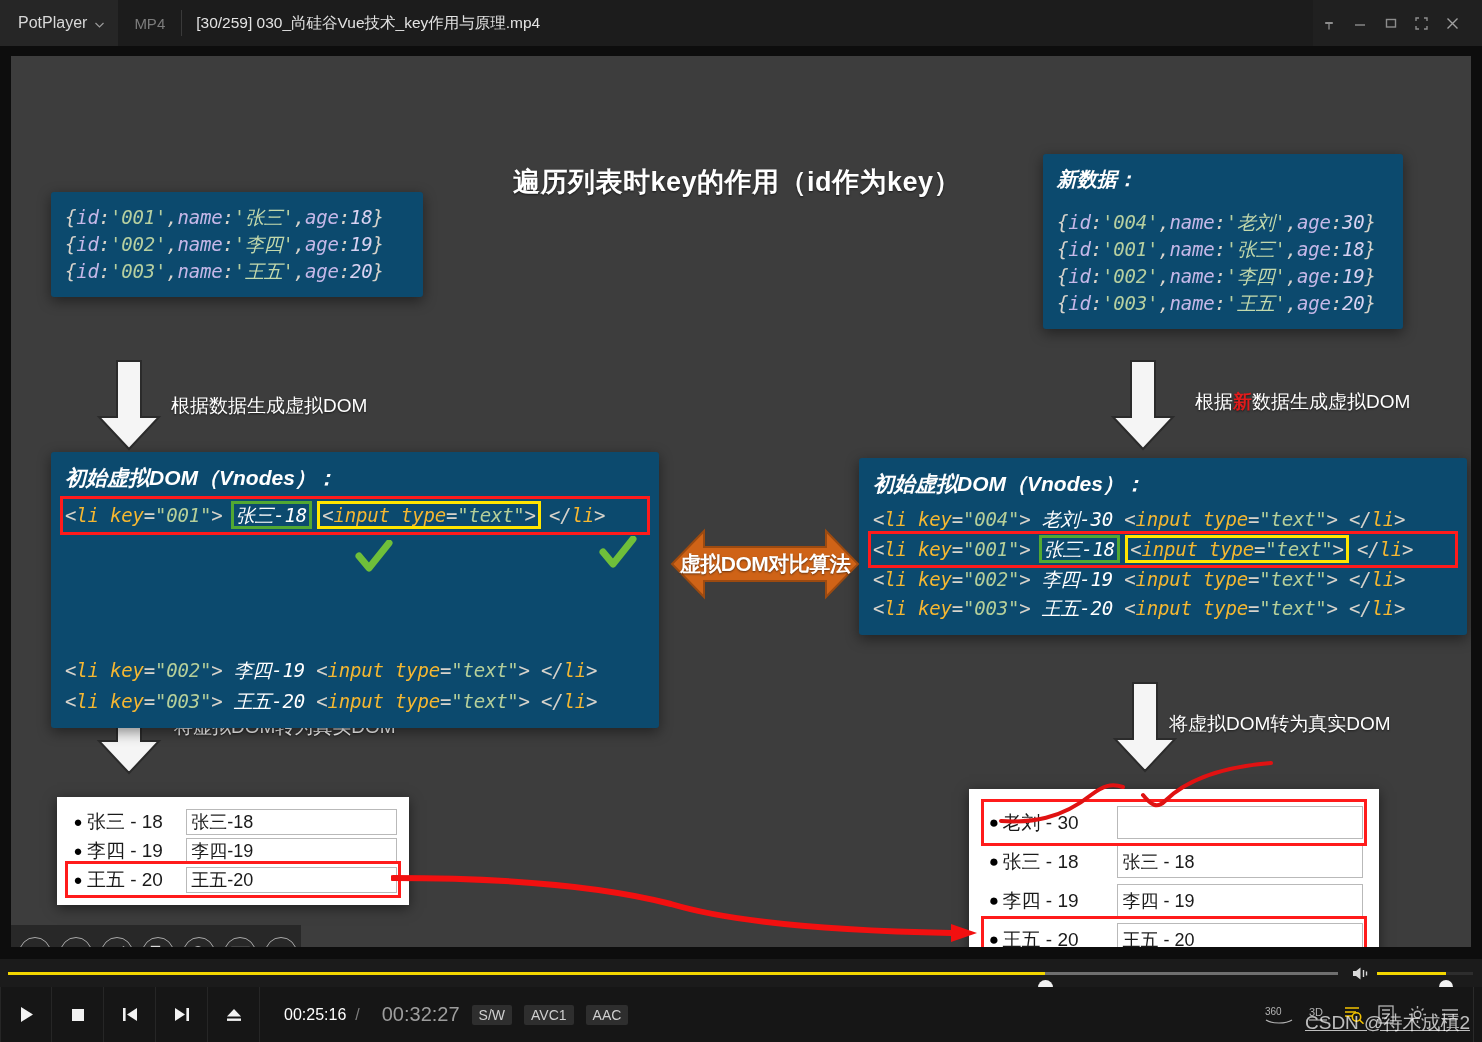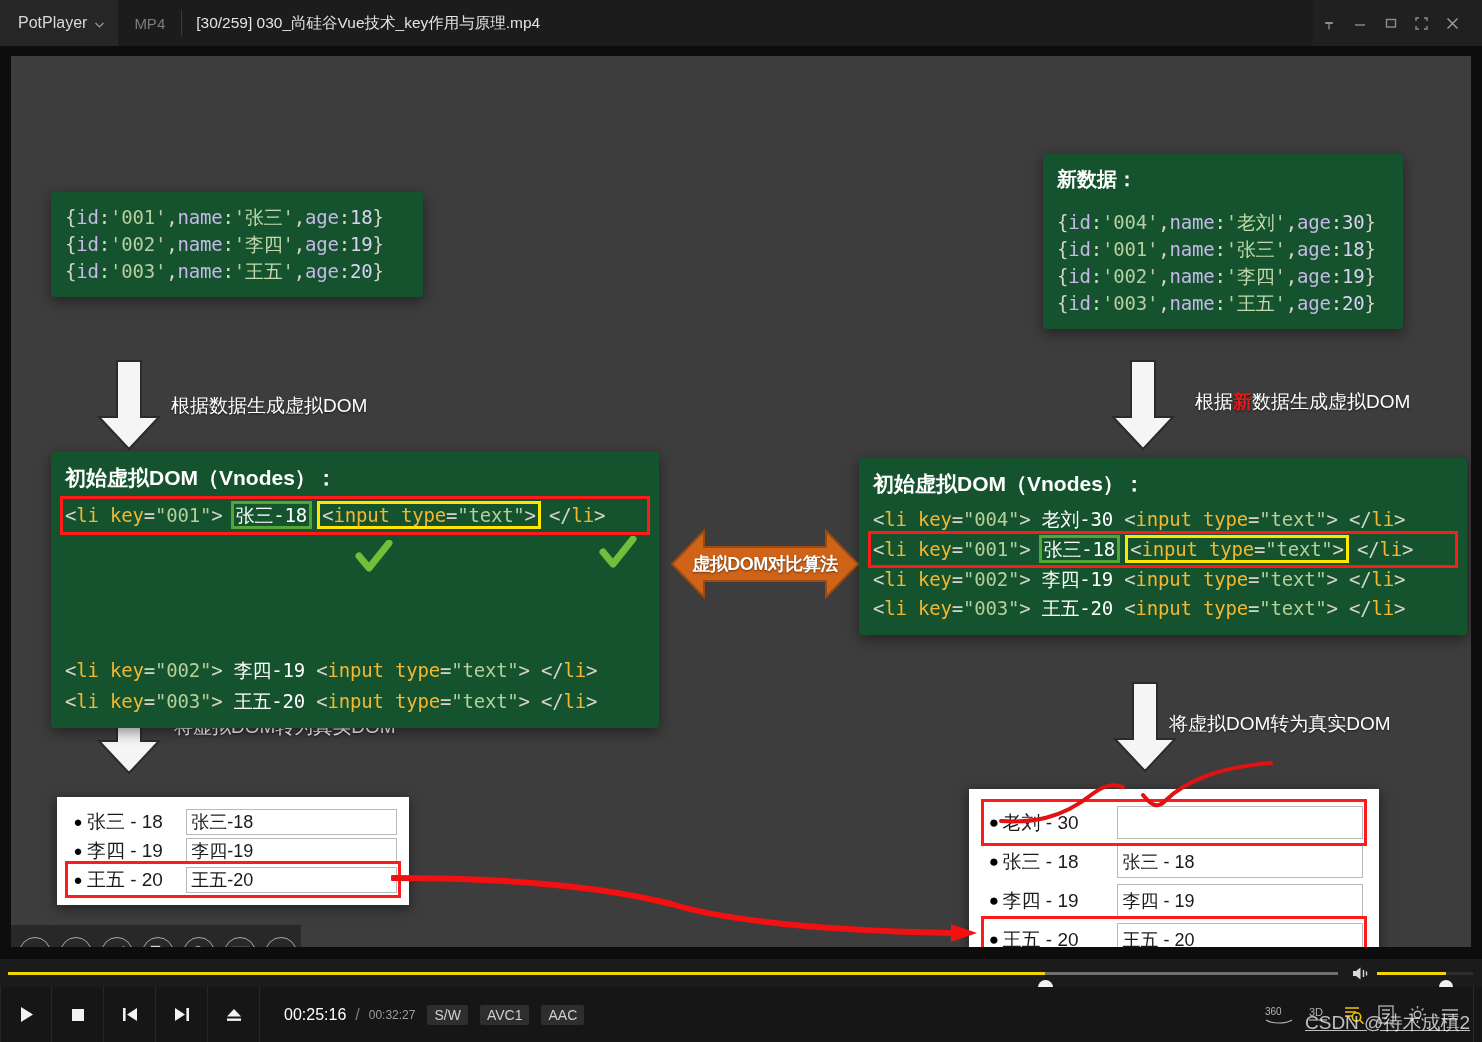--- a/index.html
+++ b/index.html
@@ -42,24 +42,25 @@
 
   .slide-title {
     position: absolute; left: 466px; top: 108px; width: 520px;
     text-align: center; color: #ffffff; font-size: 27px; font-weight: bold;
     letter-spacing: .5px;
     text-shadow: 0 1px 2px rgba(0,0,0,.6);
   }
 
   
   .card {
-    position: absolute; background: #14532d;
+    position: absolute; background: #0c4a6e;
     border-radius: 3px; padding: 12px 14px;
     box-shadow: 0 4px 14px rgba(0,0,0,.45);
     font-family: "DejaVu Sans Mono", "Liberation Mono", monospace;
+    font-style: italic;
   }
   .card-h { color: #ffffff; font-weight: bold; font-size: 20px;
             font-family: "Liberation Sans", sans-serif; }
   .code-line { font-size: 19px; line-height: 1.42; white-space: pre; letter-spacing: -0.2px; }
 
   .t-punc { color: #d7d3cb; }
   .t-key  { color: #c6b8e8; }
   .t-str  { color: #b6cfa0; }
   .t-num  { color: #d9d2f2; }
   .t-cn   { color: #c3d9ac; }
@@ -111,21 +112,21 @@
   #arrow-left-2 { left: 84px; top: 627px; }
   #label-left-2 { left: 163px; top: 658px; }
   #arrow-right-2 { left: 1100px; top: 625px; }
   #label-right-2 { left: 1158px; top: 655px; }
 
   
   #diff-arrow { position: absolute; left: 659px; top: 463px; width: 190px; height: 90px; }
   #diff-arrow .dlabel {
     position: absolute; left: 0; top: 0; width: 190px; height: 90px;
     display: flex; align-items: center; justify-content: center;
-    color: #ffffff; font-weight: bold; font-size: 18px;
+    color: #ffffff; font-weight: bold; font-size: 21px;
     font-family: "Liberation Sans", sans-serif;
     text-shadow: 0 1px 2px rgba(0,0,0,.5); letter-spacing: -.5px;
   }
 
   
   .realdom {
     position: absolute; background: #ffffff;
     box-shadow: 0 3px 12px rgba(0,0,0,.5);
     padding: 12px 14px;
     font-family: "Liberation Sans", sans-serif;
@@ -200,21 +201,21 @@
     background: #161616; display: flex; align-items: center;
   }
   .cb-btn {
     width: 52px; height: 55px; display: flex; align-items: center; justify-content: center;
     color: #e6e6e6; border-right: 1px solid #262626;
   }
   .cb-btn:first-child { border-left: 1px solid #262626; }
   .cb-time { display: flex; align-items: center; gap: 9px; padding-left: 24px; }
   .t-cur { color: #ffffff; font-size: 16px; }
   .t-slash { color: #7d7d7d; font-size: 16px; }
-  .t-tot { color: #9d9d9d; font-size: 12px; }
+  .t-tot { color: #9d9d9d; font-size: 20px; margin-left: 13px; }
   .badge {
     background: #2e2e2e; color: #cfcfcf; font-size: 14px;
     padding: 2px 7px; border-radius: 2px; margin-left: 3px;
   }
   .cb-spacer { flex: 1 1 auto; }
   .cb-right { display: flex; align-items: center; gap: 14px; padding-right: 8px; }
   .cb-ricon { color: #b3b3b3; display: flex; align-items: center; }
   .cb-div { width: 1px; height: 55px; background: #2a2a2a; }
 
   #watermark {
@@ -268,20 +269,21 @@
         <svg width="15" height="15" viewBox="0 0 15 15">
             <path d="M2.5 2.5 L12.5 12.5 M12.5 2.5 L2.5 12.5" stroke="#a0a0a0" stroke-width="1.4"></path>
           </svg>
       </div>
       <div class="tb-ctrls-pad"></div>
     </div>
   </div>
 
   <div class="video">
 
+    <div class="slide-title">遍历列表时key的作用（id作为key）</div>
 
     <div class="card" id="card-initial-data">
       <div class="code-line"><span class="t-punc">{</span><span class="t-key">id</span><span class="t-punc">:</span><span class="t-str">'</span><span class="t-str">001</span><span class="t-str">'</span><span class="t-punc">,</span><span class="t-key">name</span><span class="t-punc">:</span><span class="t-str">'</span><span class="t-cn">张三</span><span class="t-str">'</span><span class="t-punc">,</span><span class="t-key">age</span><span class="t-punc">:</span><span class="t-num">18</span><span class="t-punc">}</span></div>
       <div class="code-line"><span class="t-punc">{</span><span class="t-key">id</span><span class="t-punc">:</span><span class="t-str">'</span><span class="t-str">002</span><span class="t-str">'</span><span class="t-punc">,</span><span class="t-key">name</span><span class="t-punc">:</span><span class="t-str">'</span><span class="t-cn">李四</span><span class="t-str">'</span><span class="t-punc">,</span><span class="t-key">age</span><span class="t-punc">:</span><span class="t-num">19</span><span class="t-punc">}</span></div>
       <div class="code-line"><span class="t-punc">{</span><span class="t-key">id</span><span class="t-punc">:</span><span class="t-str">'</span><span class="t-str">003</span><span class="t-str">'</span><span class="t-punc">,</span><span class="t-key">name</span><span class="t-punc">:</span><span class="t-str">'</span><span class="t-cn">王五</span><span class="t-str">'</span><span class="t-punc">,</span><span class="t-key">age</span><span class="t-punc">:</span><span class="t-num">20</span><span class="t-punc">}</span></div>
     </div>
 
     <div class="card" id="card-new-data">
       <div class="card-h">新数据：</div>
       <div class="code-line"><span class="t-punc">{</span><span class="t-key">id</span><span class="t-punc">:</span><span class="t-str">'</span><span class="t-str">004</span><span class="t-str">'</span><span class="t-punc">,</span><span class="t-key">name</span><span class="t-punc">:</span><span class="t-str">'</span><span class="t-cn">老刘</span><span class="t-str">'</span><span class="t-punc">,</span><span class="t-key">age</span><span class="t-punc">:</span><span class="t-num">30</span><span class="t-punc">}</span></div>

